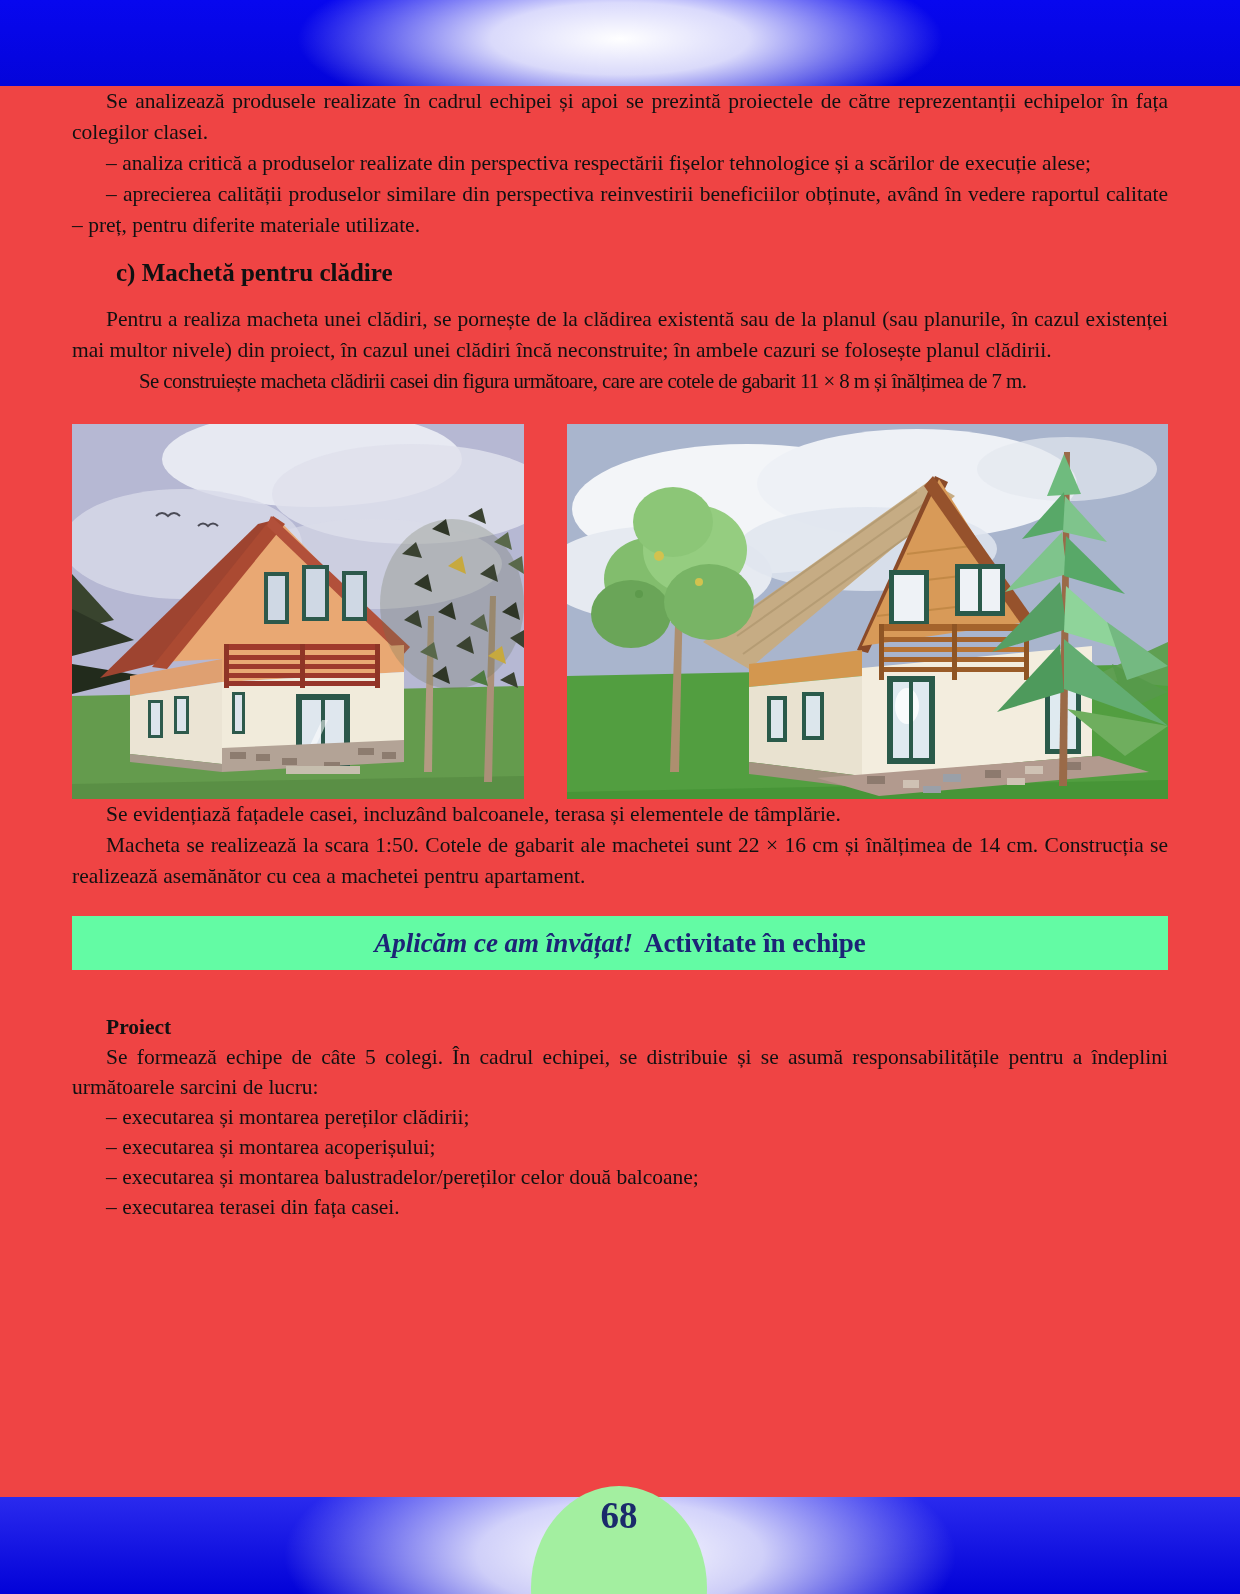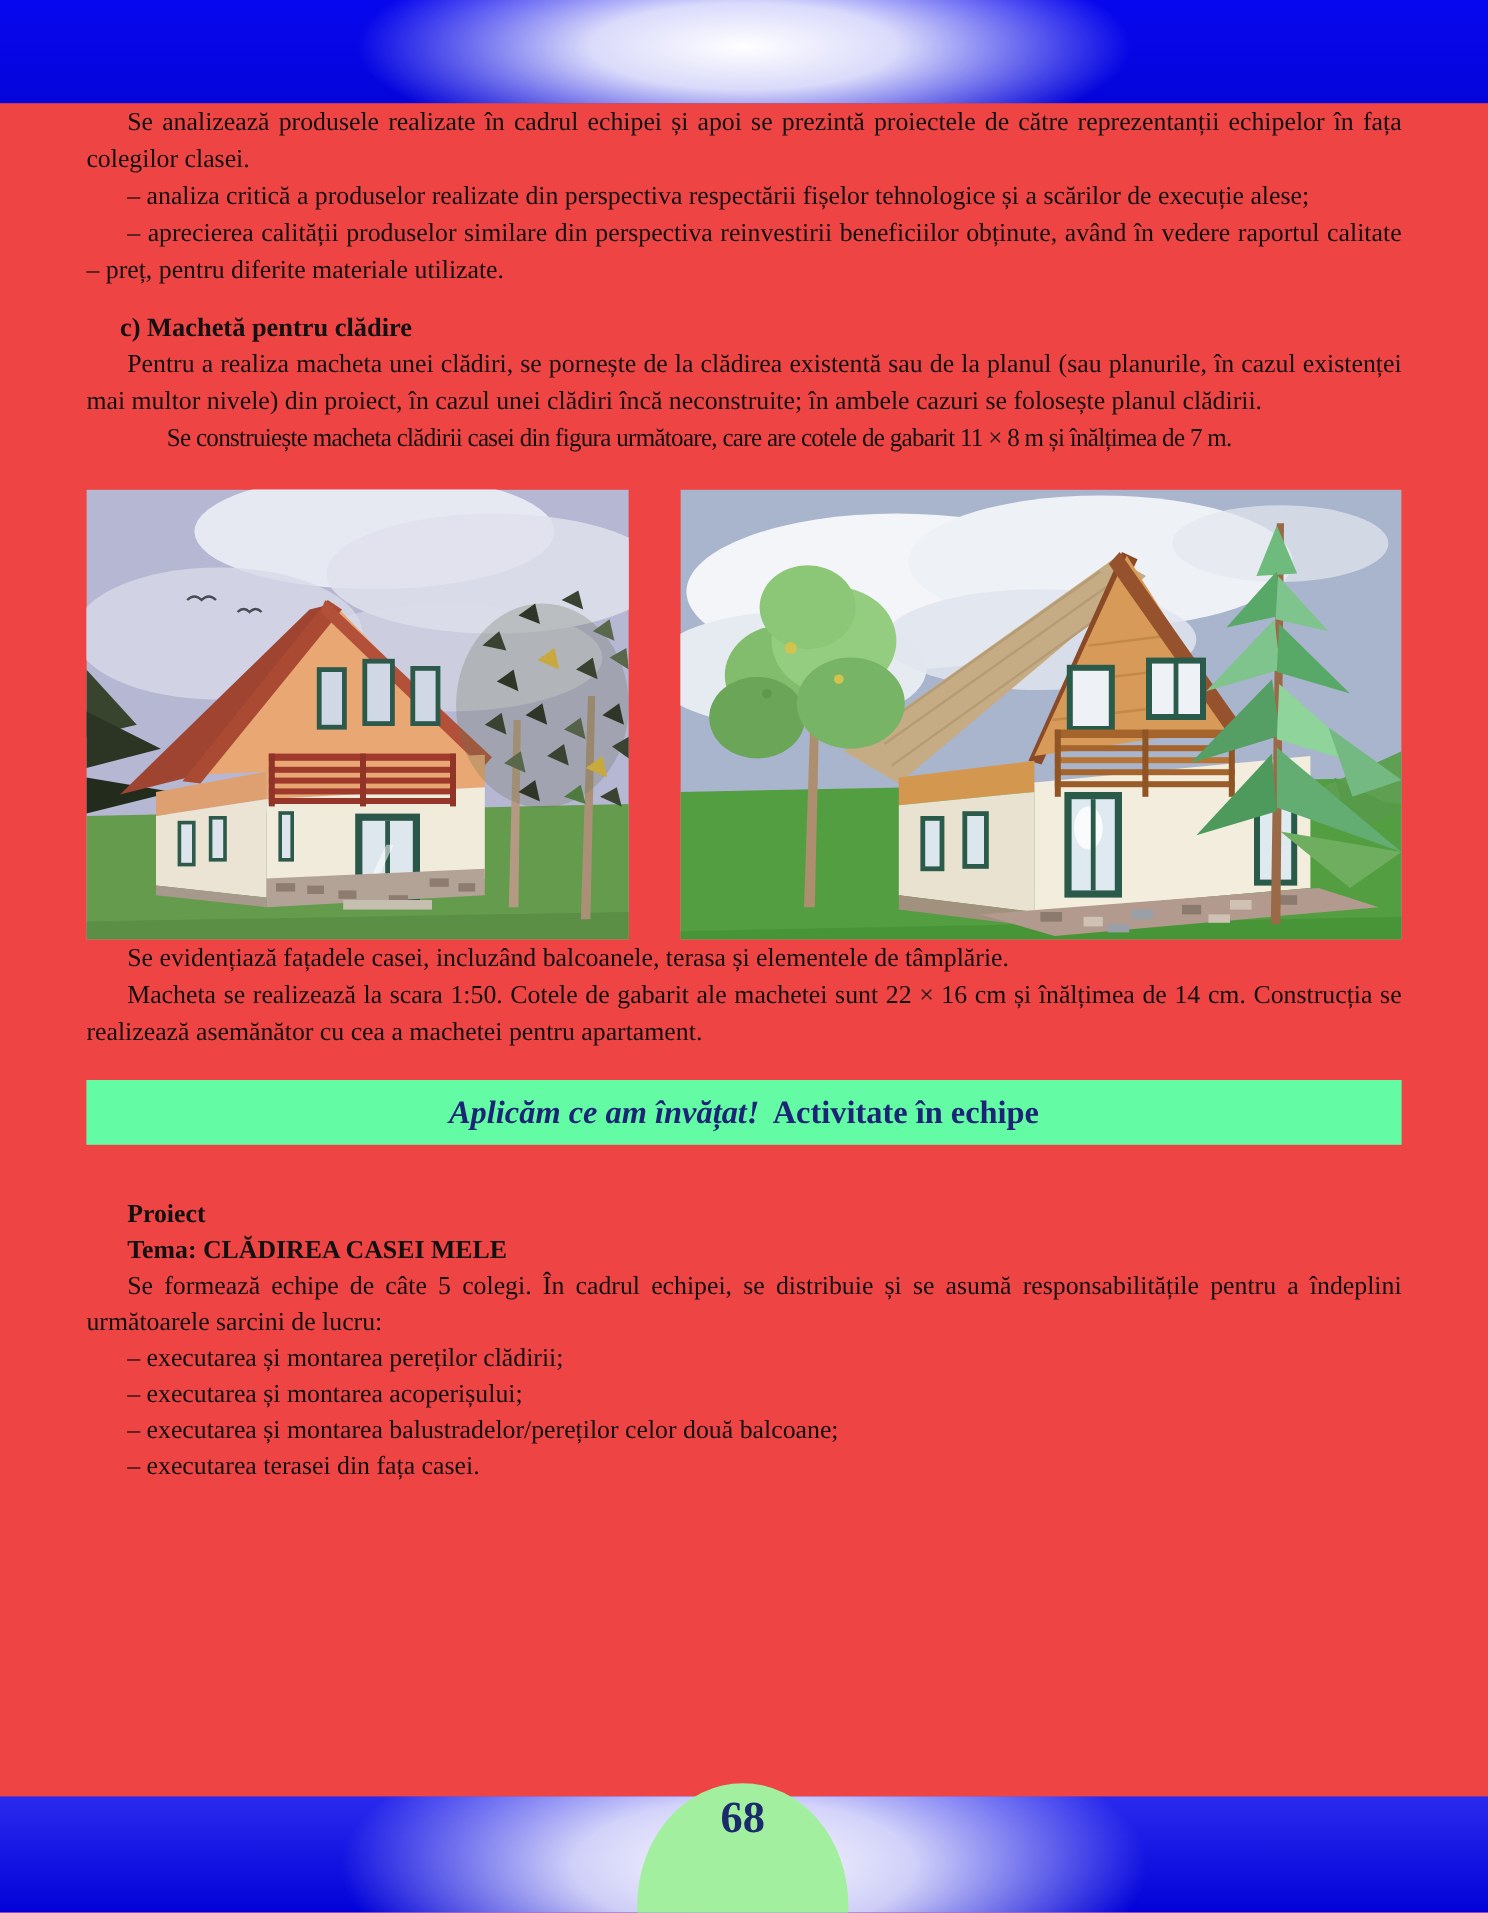--- a/index.html
+++ b/index.html
@@ -19,22 +19,22 @@
       radial-gradient(ellipse 420px 160px at 50% 60%, #ffffff 0%, rgba(255,255,255,0.8) 34%, rgba(255,255,255,0) 80%),
       linear-gradient(180deg, #2a2aee 0%, #0202d8 100%);
   }
   .content { position:absolute; left:72px; top:86px; width:1096px; }
   .content p {
     margin:0; text-align:justify; text-indent:34px;
     font-size:21.5px; line-height:31px;
   }
   .p-first { margin-top:17px; }
   .heading {
-    margin:0; margin-top:16px; padding-left:28px;
-    font-weight:bold; font-size:22px; line-height:31px;
+    margin:16px; margin-top:16px; padding-left:28px;
+    font-weight:bold; font-size:25px; line-height:31px;
   }
   .p-build { margin-top:36px; }
   .p-build span { display:inline-block; letter-spacing:-0.6px; transform:scaleX(0.97); transform-origin:left center; }
   .figure-row { display:flex; justify-content:space-between; margin-top:27px; height:375px; }
   .fig { font-size:0; line-height:0; }
   .p-after-fig { margin-top:54px; }
   .banner {
     margin-top:24px; height:54px; background:#63fba4;
     display:flex; align-items:center; justify-content:center;
     font-size:27px; font-weight:bold; color:#1c2476; line-height:54px;
@@ -273,21 +273,20 @@
     <p class="p-after-fig">Se evidențiază fațadele casei, incluzând balcoanele, terasa și elementele de tâmplărie.</p>
     <p>Macheta se realizează la scara 1:50. Cotele de gabarit ale machetei sunt 22 × 16 cm și înălțimea de 14 cm. Construcția se realizează asemănător cu cea a machetei pentru apartament.</p>
 
     <div class="banner">
       <span class="it">Aplicăm ce am învățat!</span>
       <span>Activitate în echipe</span>
     </div>
 
     <div class="project">
       <p class="proj-title">Proiect</p>
-      <p class="proj-theme">Tema: CLĂDIREA CASEI MELE</p>
       <p>Se formează echipe de câte 5 colegi. În cadrul echipei, se distribuie și se asumă responsabilitățile pentru a îndeplini următoarele sarcini de lucru:</p>
       <div>
         <p>– executarea și montarea pereților clădirii;</p>
         <p>– executarea și montarea acoperișului;</p>
         <p>– executarea și montarea balustradelor/pereților celor două balcoane;</p>
         <p>– executarea terasei din fața casei.</p>
       </div>
     </div>
 
   </div>

